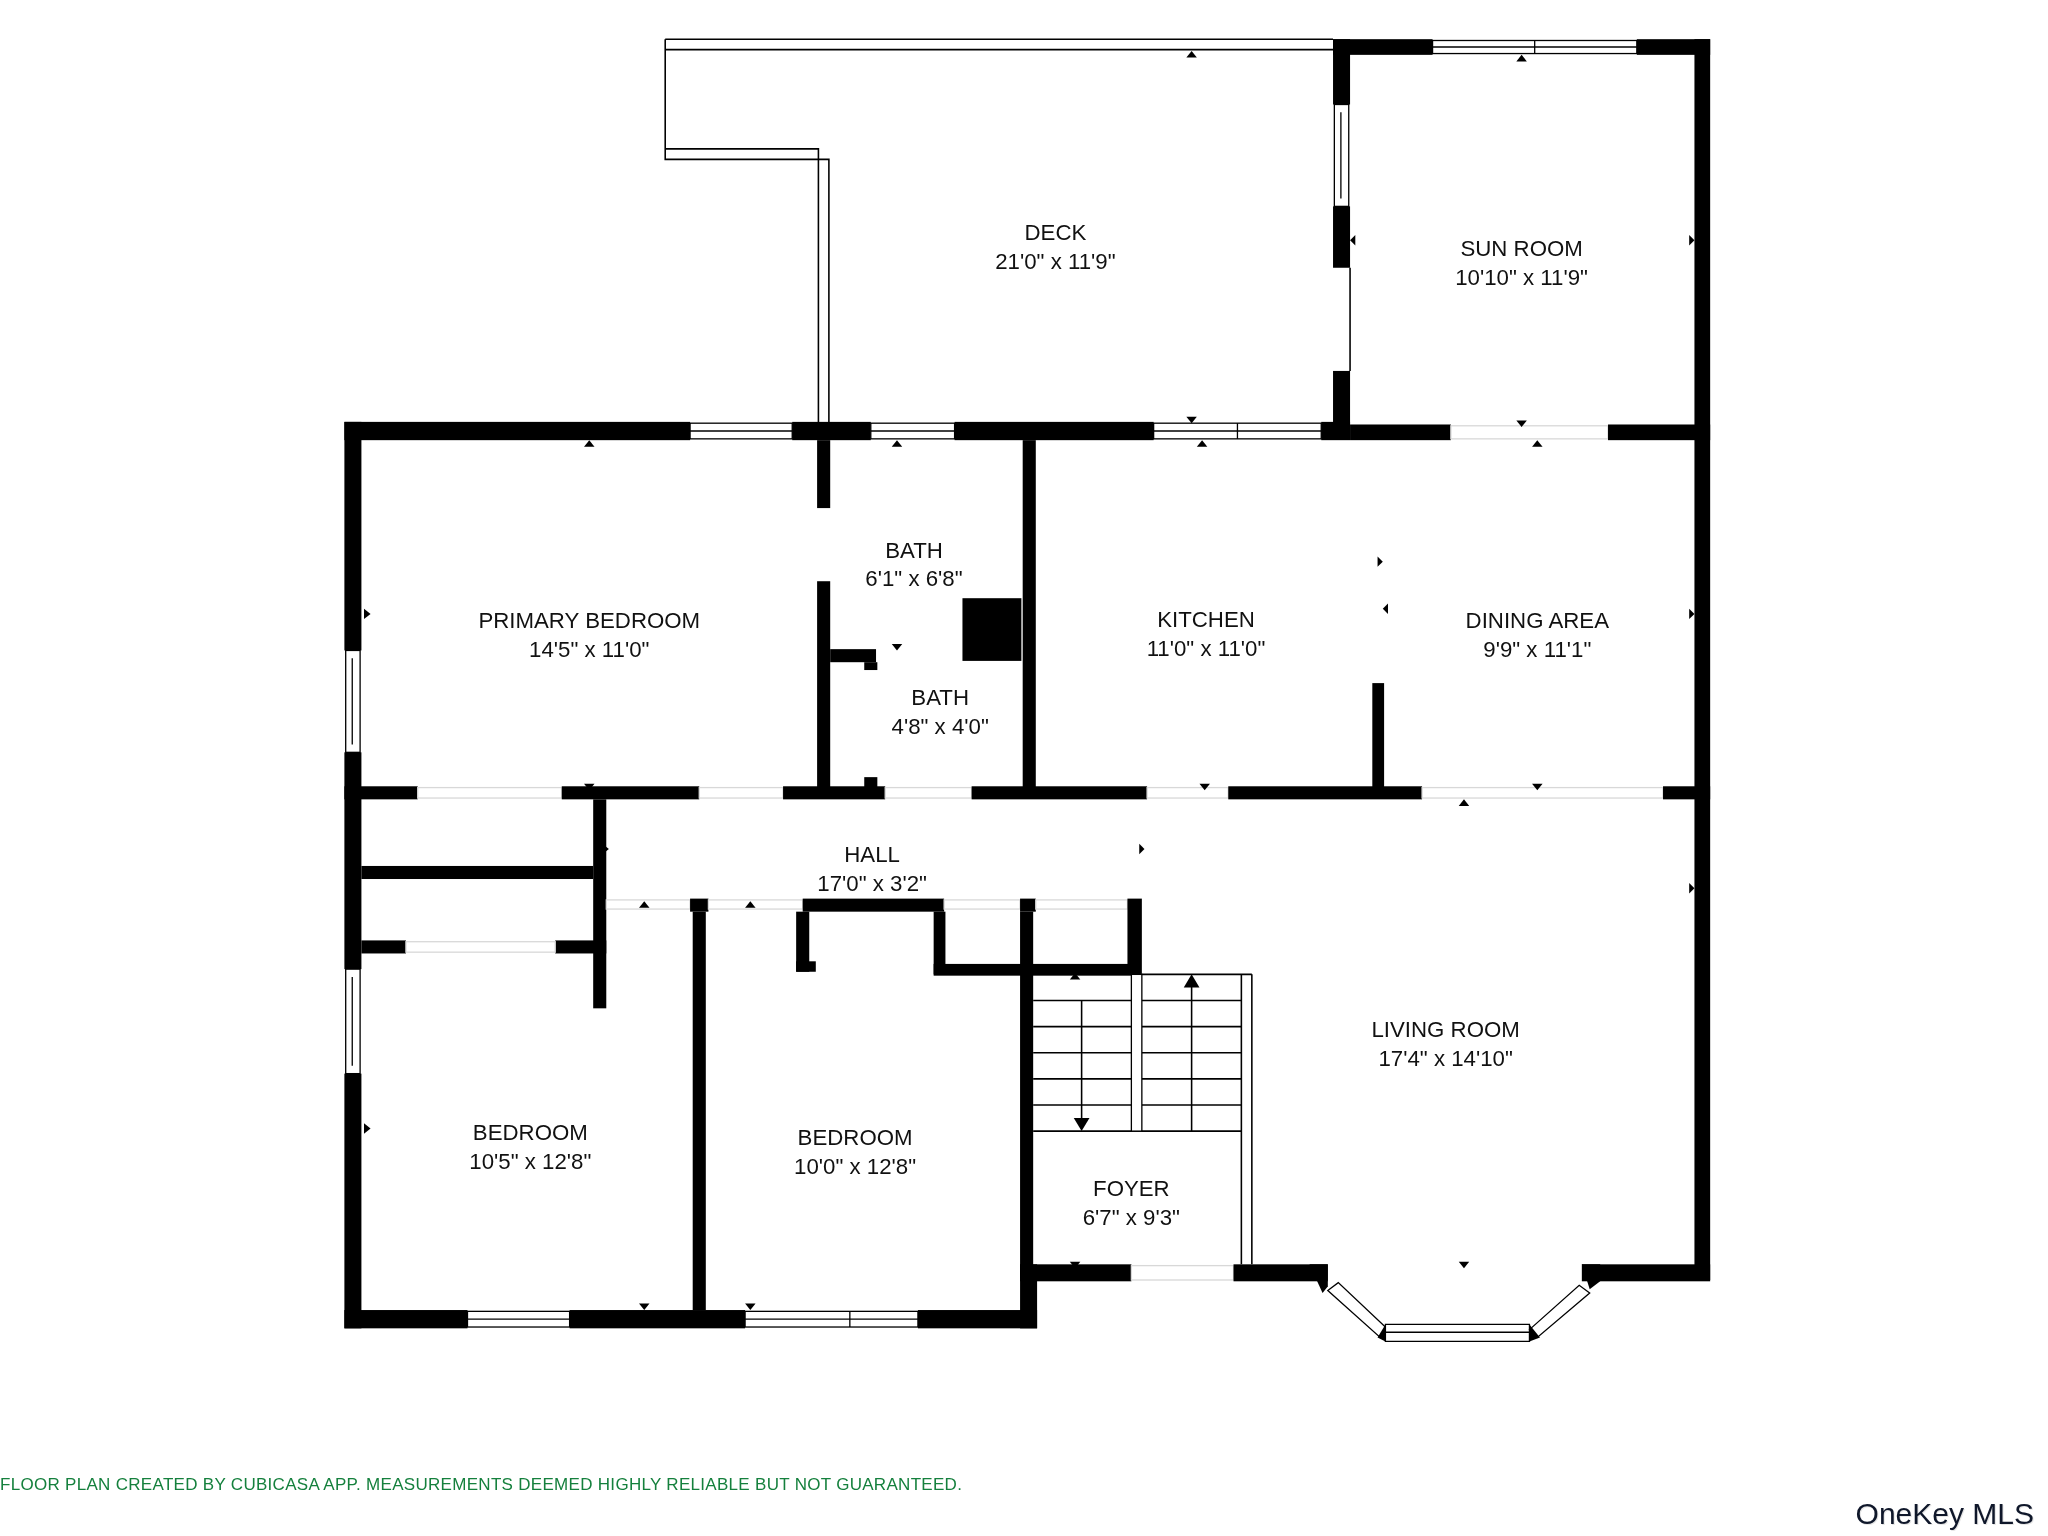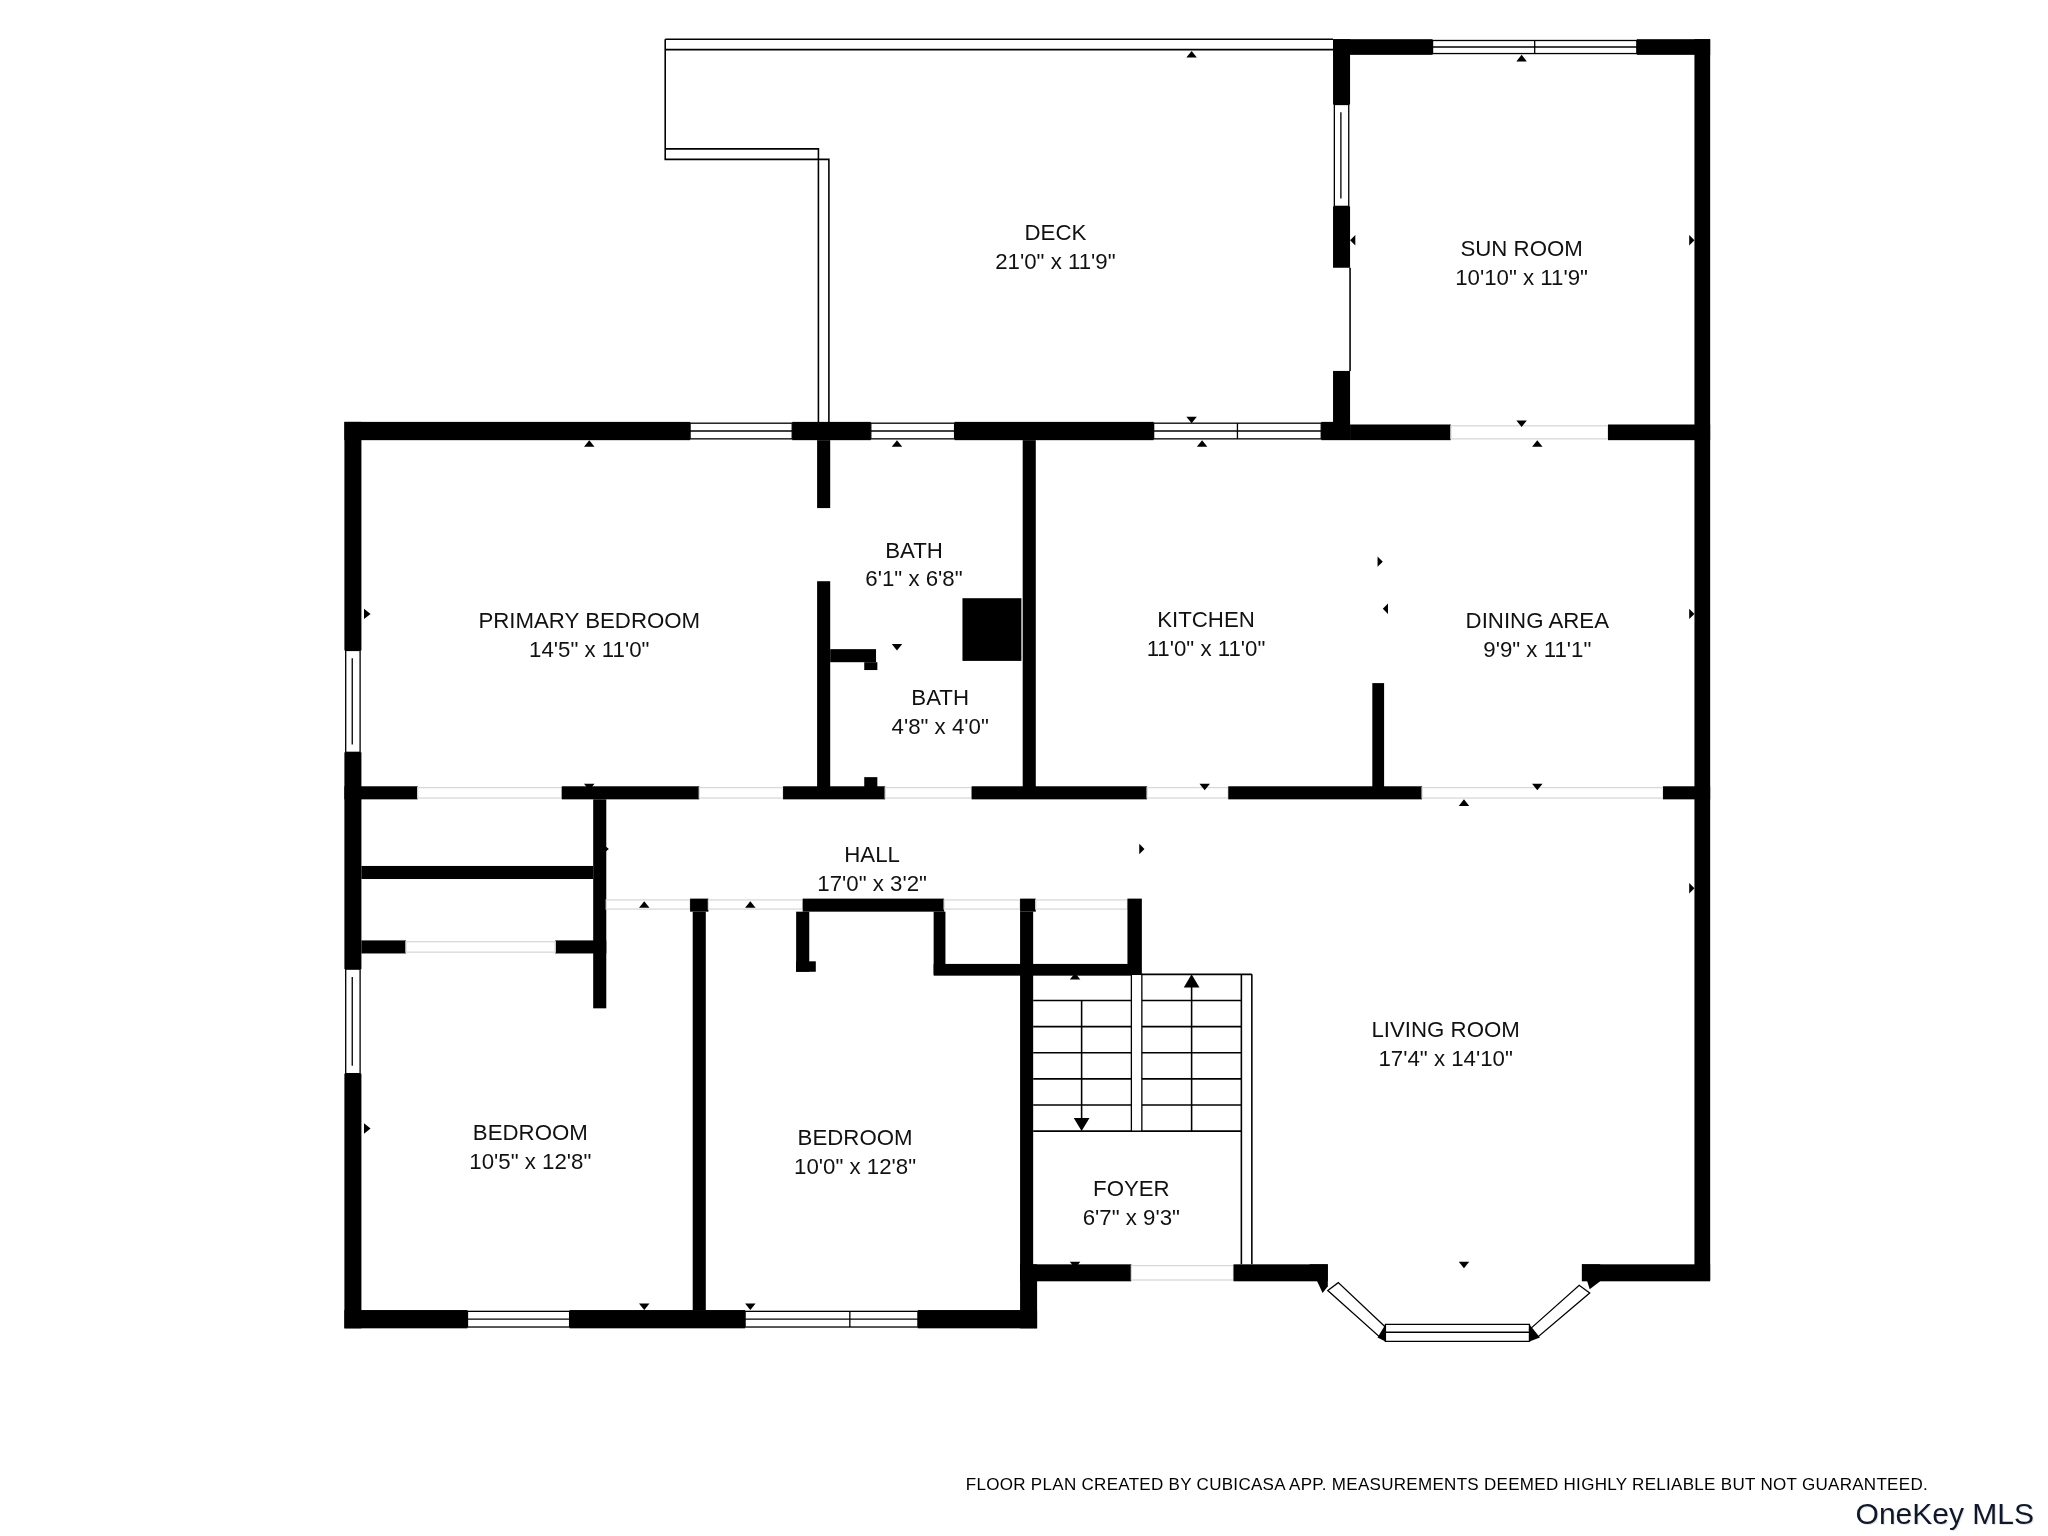--- a/index.html
+++ b/index.html
@@ -5,21 +5,21 @@
   html, body { margin: 0; padding: 0; background: #ffffff; }
   body { width: 2048px; height: 1536px; position: relative; overflow: hidden; font-family: "Liberation Sans", sans-serif; }
   #plan { position: absolute; left: 0; top: 0; width: 2048px; height: 1536px; }
   .wall { fill: #000000; }
   .win { fill: #ffffff; stroke: #000000; stroke-width: 1; }
   .thin { fill: none; stroke: #000000; stroke-width: 1.2; }
   .door { fill: #ffffff; stroke: #d8d8d8; stroke-width: 1; }
   .marker { fill: #000000; }
   .room-name { font-family: "Liberation Sans", sans-serif; font-size: 17px; fill: #111111; text-anchor: middle; }
   .room-dim { font-family: "Liberation Sans", sans-serif; font-size: 17px; fill: #111111; text-anchor: middle; }
-  .footer { position: absolute; left: 0; width: 1928px; top: 1475px; text-align: right; font-size: 17px; color: #000000; letter-spacing: 0.3px; font-family: "Liberation Sans", sans-serif; }
+  .footer { position: absolute; left: 0; width: 1928px; top: 1475px; text-align: left; font-size: 17px; color: #15803d; letter-spacing: 0.3px; font-family: "Liberation Sans", sans-serif; }
   .watermark { position: absolute; right: 14px; top: 1497px; font-size: 30px; color: #0f172a; font-family: "Liberation Sans", sans-serif; text-shadow: 1px 1px 0 #e6e6e6; }
 </style>
 </head>
 <body>
 
 <svg id="plan" viewBox="0 0 1564 1176" preserveAspectRatio="none" xmlns="http://www.w3.org/2000/svg">
 
   <g>
     <polyline class="thin" points="508,30 1018,30"></polyline>
     <polyline class="thin" points="508,38 1018,38"></polyline>

